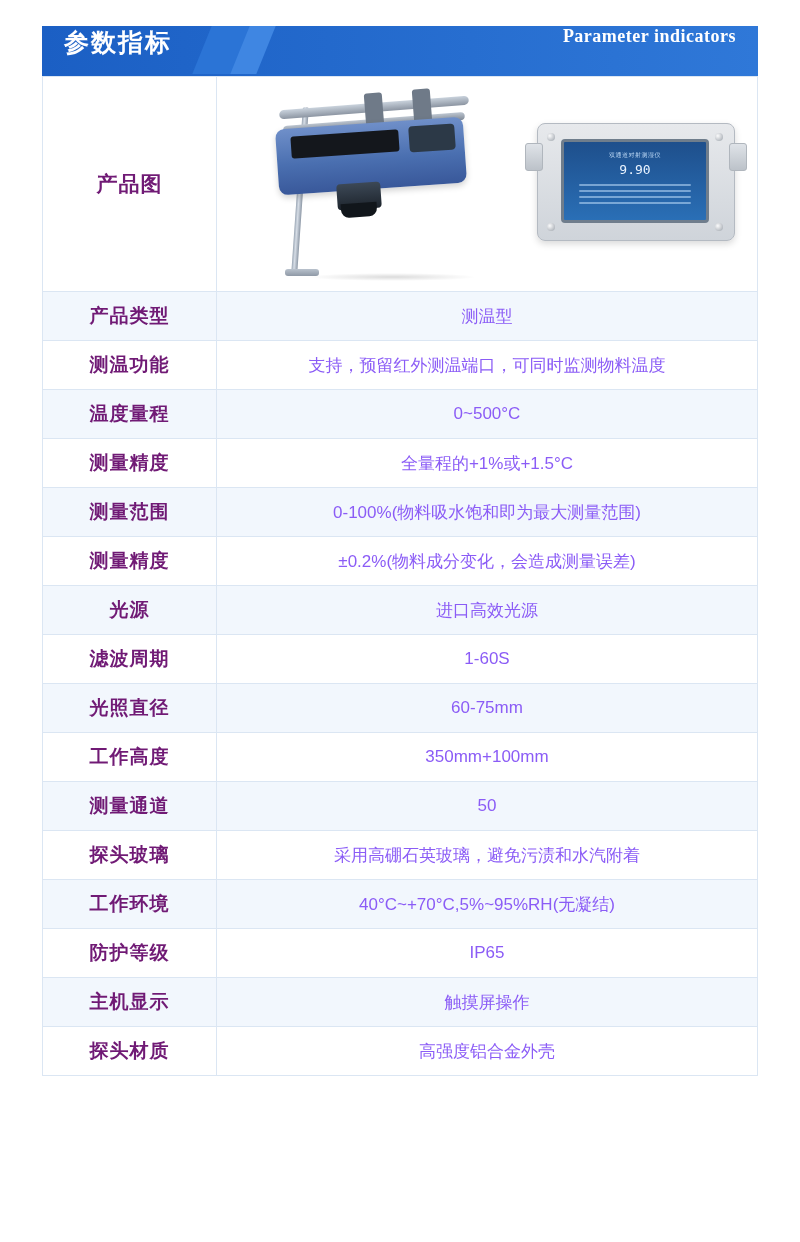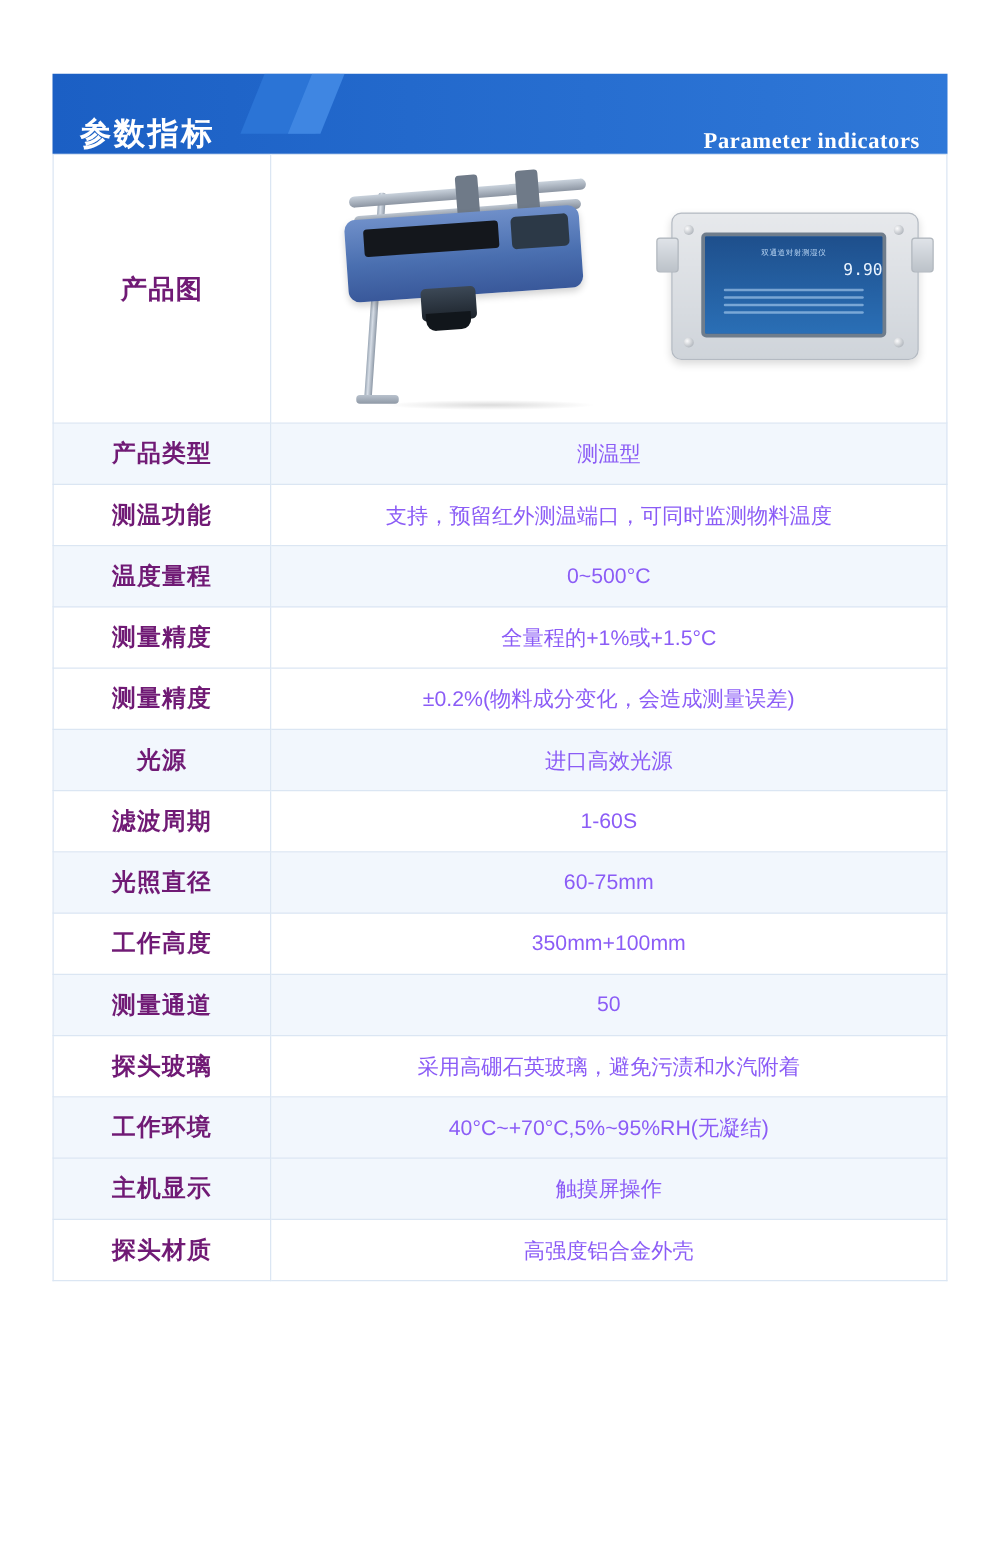--- a/index.html
+++ b/index.html
@@ -17,30 +17,29 @@
     position: relative;
     width: 800px;
     height: 1242px;
     box-sizing: border-box;
     padding: 26px 42px 0 42px;
   }
 
   
   .header {
     position: relative;
-    height: 64px;
+    height: 50px;
     background: #1f64c8;
     background: linear-gradient(90deg, #1b5fc4 0%, #2f78d8 100%);
     display: flex;
-    align-items: flex-end;
+    align-items: flex-start;
     justify-content: space-between;
     padding: 0 22px 0 0;
     box-sizing: border-box;
     overflow: hidden;
-    margin-top: 33px;
   }
   .header .title-cn {
     color: #ffffff;
     font-size: 25px;
     font-weight: bold;
     letter-spacing: 2px;
     padding-left: 22px;
     position: relative;
     z-index: 2;
   }
@@ -250,21 +249,21 @@
   .ctrl-screen .s-title {
     color: #bcd8f5;
     font-size: 6px;
     text-align: center;
     margin-top: 9px;
     letter-spacing: .5px;
   }
   .ctrl-screen .s-val {
     color: #eaf4ff;
     font-size: 13px;
-    text-align: right;
+    text-align: center;
     font-family: "DejaVu Sans Mono", monospace;
     margin-top: 2px;
   }
   .ctrl-screen .s-bars {
     margin: 7px auto 0 auto;
     width: 112px;
   }
   .ctrl-screen .s-bars i {
     display: block;
     height: 2px;
@@ -363,20 +362,24 @@
         <td class="value">支持，预留红外测温端口，可同时监测物料温度</td>
       </tr>
       <tr class="alt">
         <td class="label">温度量程</td>
         <td class="value">0~500°C</td>
       </tr>
       <tr>
         <td class="label">测量精度</td>
         <td class="value">全量程的+1%或+1.5°C</td>
       </tr>
+      <tr class="alt">
+        <td class="label">测量范围</td>
+        <td class="value">0-100%(物料吸水饱和即为最大测量范围)</td>
+      </tr>
       <tr>
         <td class="label">测量精度</td>
         <td class="value">±0.2%(物料成分变化，会造成测量误差)</td>
       </tr>
       <tr class="alt">
         <td class="label">光源</td>
         <td class="value">进口高效光源</td>
       </tr>
       <tr>
         <td class="label">滤波周期</td>
@@ -395,20 +398,24 @@
         <td class="value">50</td>
       </tr>
       <tr>
         <td class="label">探头玻璃</td>
         <td class="value">采用高硼石英玻璃，避免污渍和水汽附着</td>
       </tr>
       <tr class="alt">
         <td class="label">工作环境</td>
         <td class="value">40°C~+70°C,5%~95%RH(无凝结)</td>
       </tr>
+      <tr>
+        <td class="label">防护等级</td>
+        <td class="value">IP65</td>
+      </tr>
       <tr class="alt">
         <td class="label">主机显示</td>
         <td class="value">触摸屏操作</td>
       </tr>
       <tr>
         <td class="label">探头材质</td>
         <td class="value">高强度铝合金外壳</td>
       </tr>
 
     </tbody>

